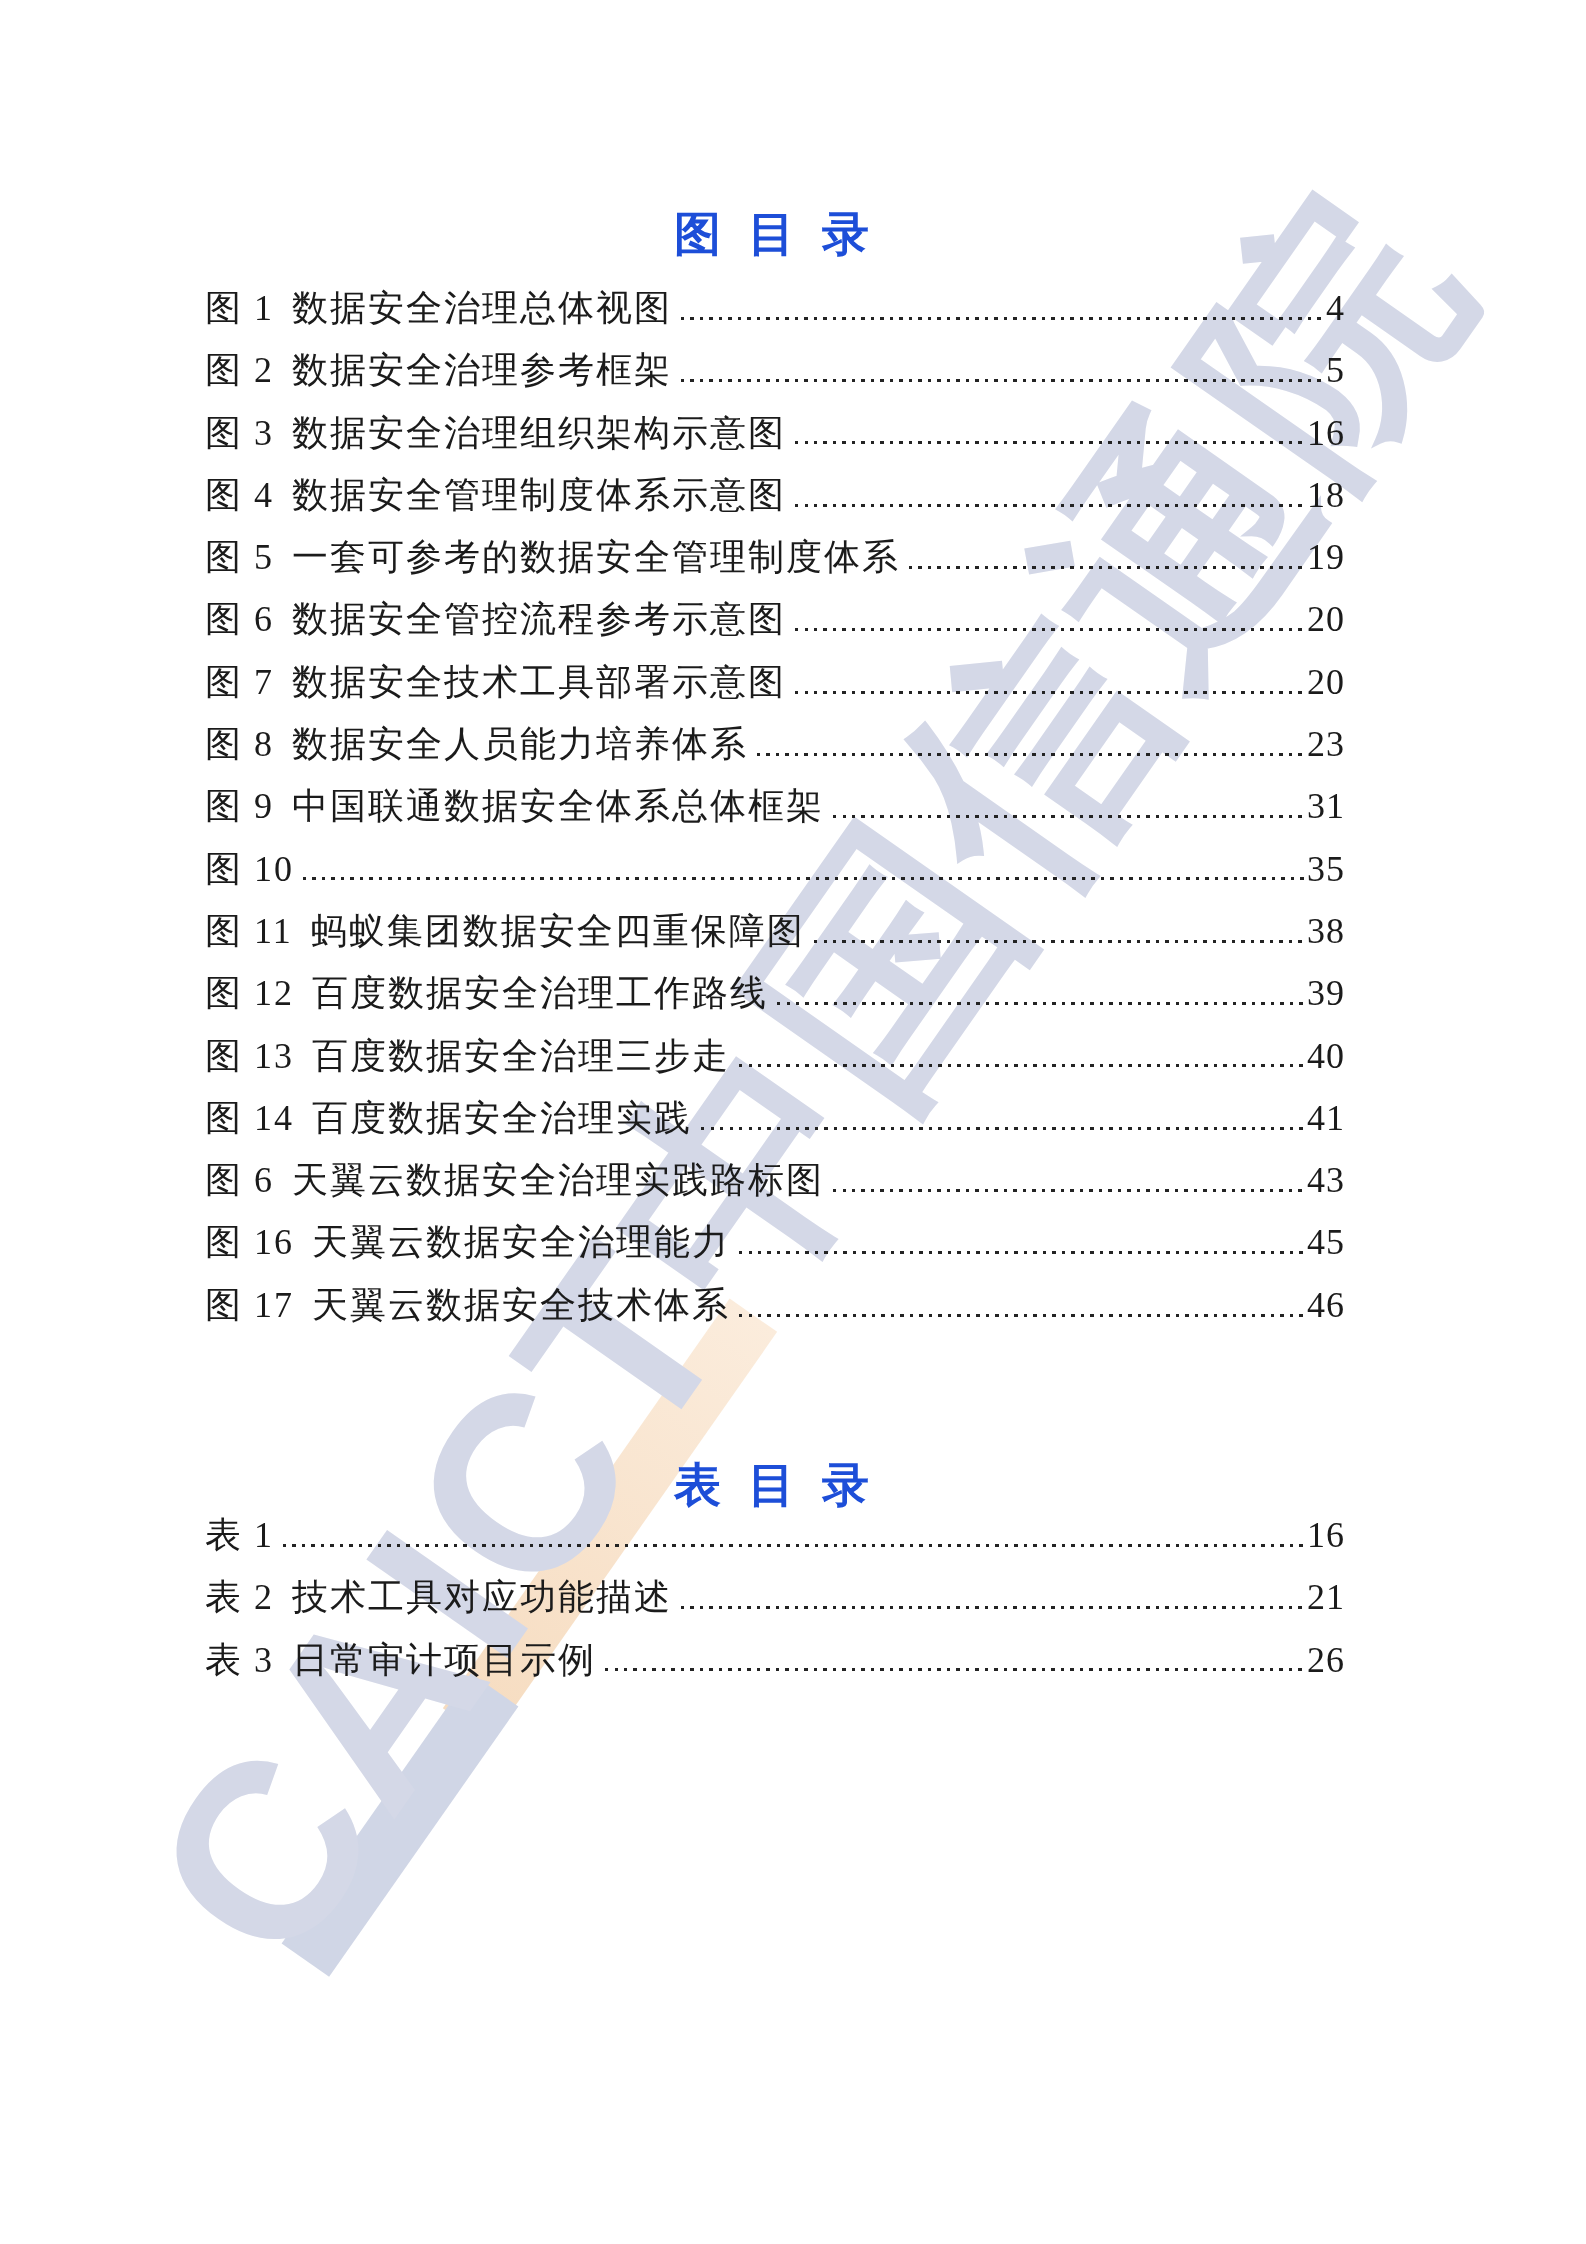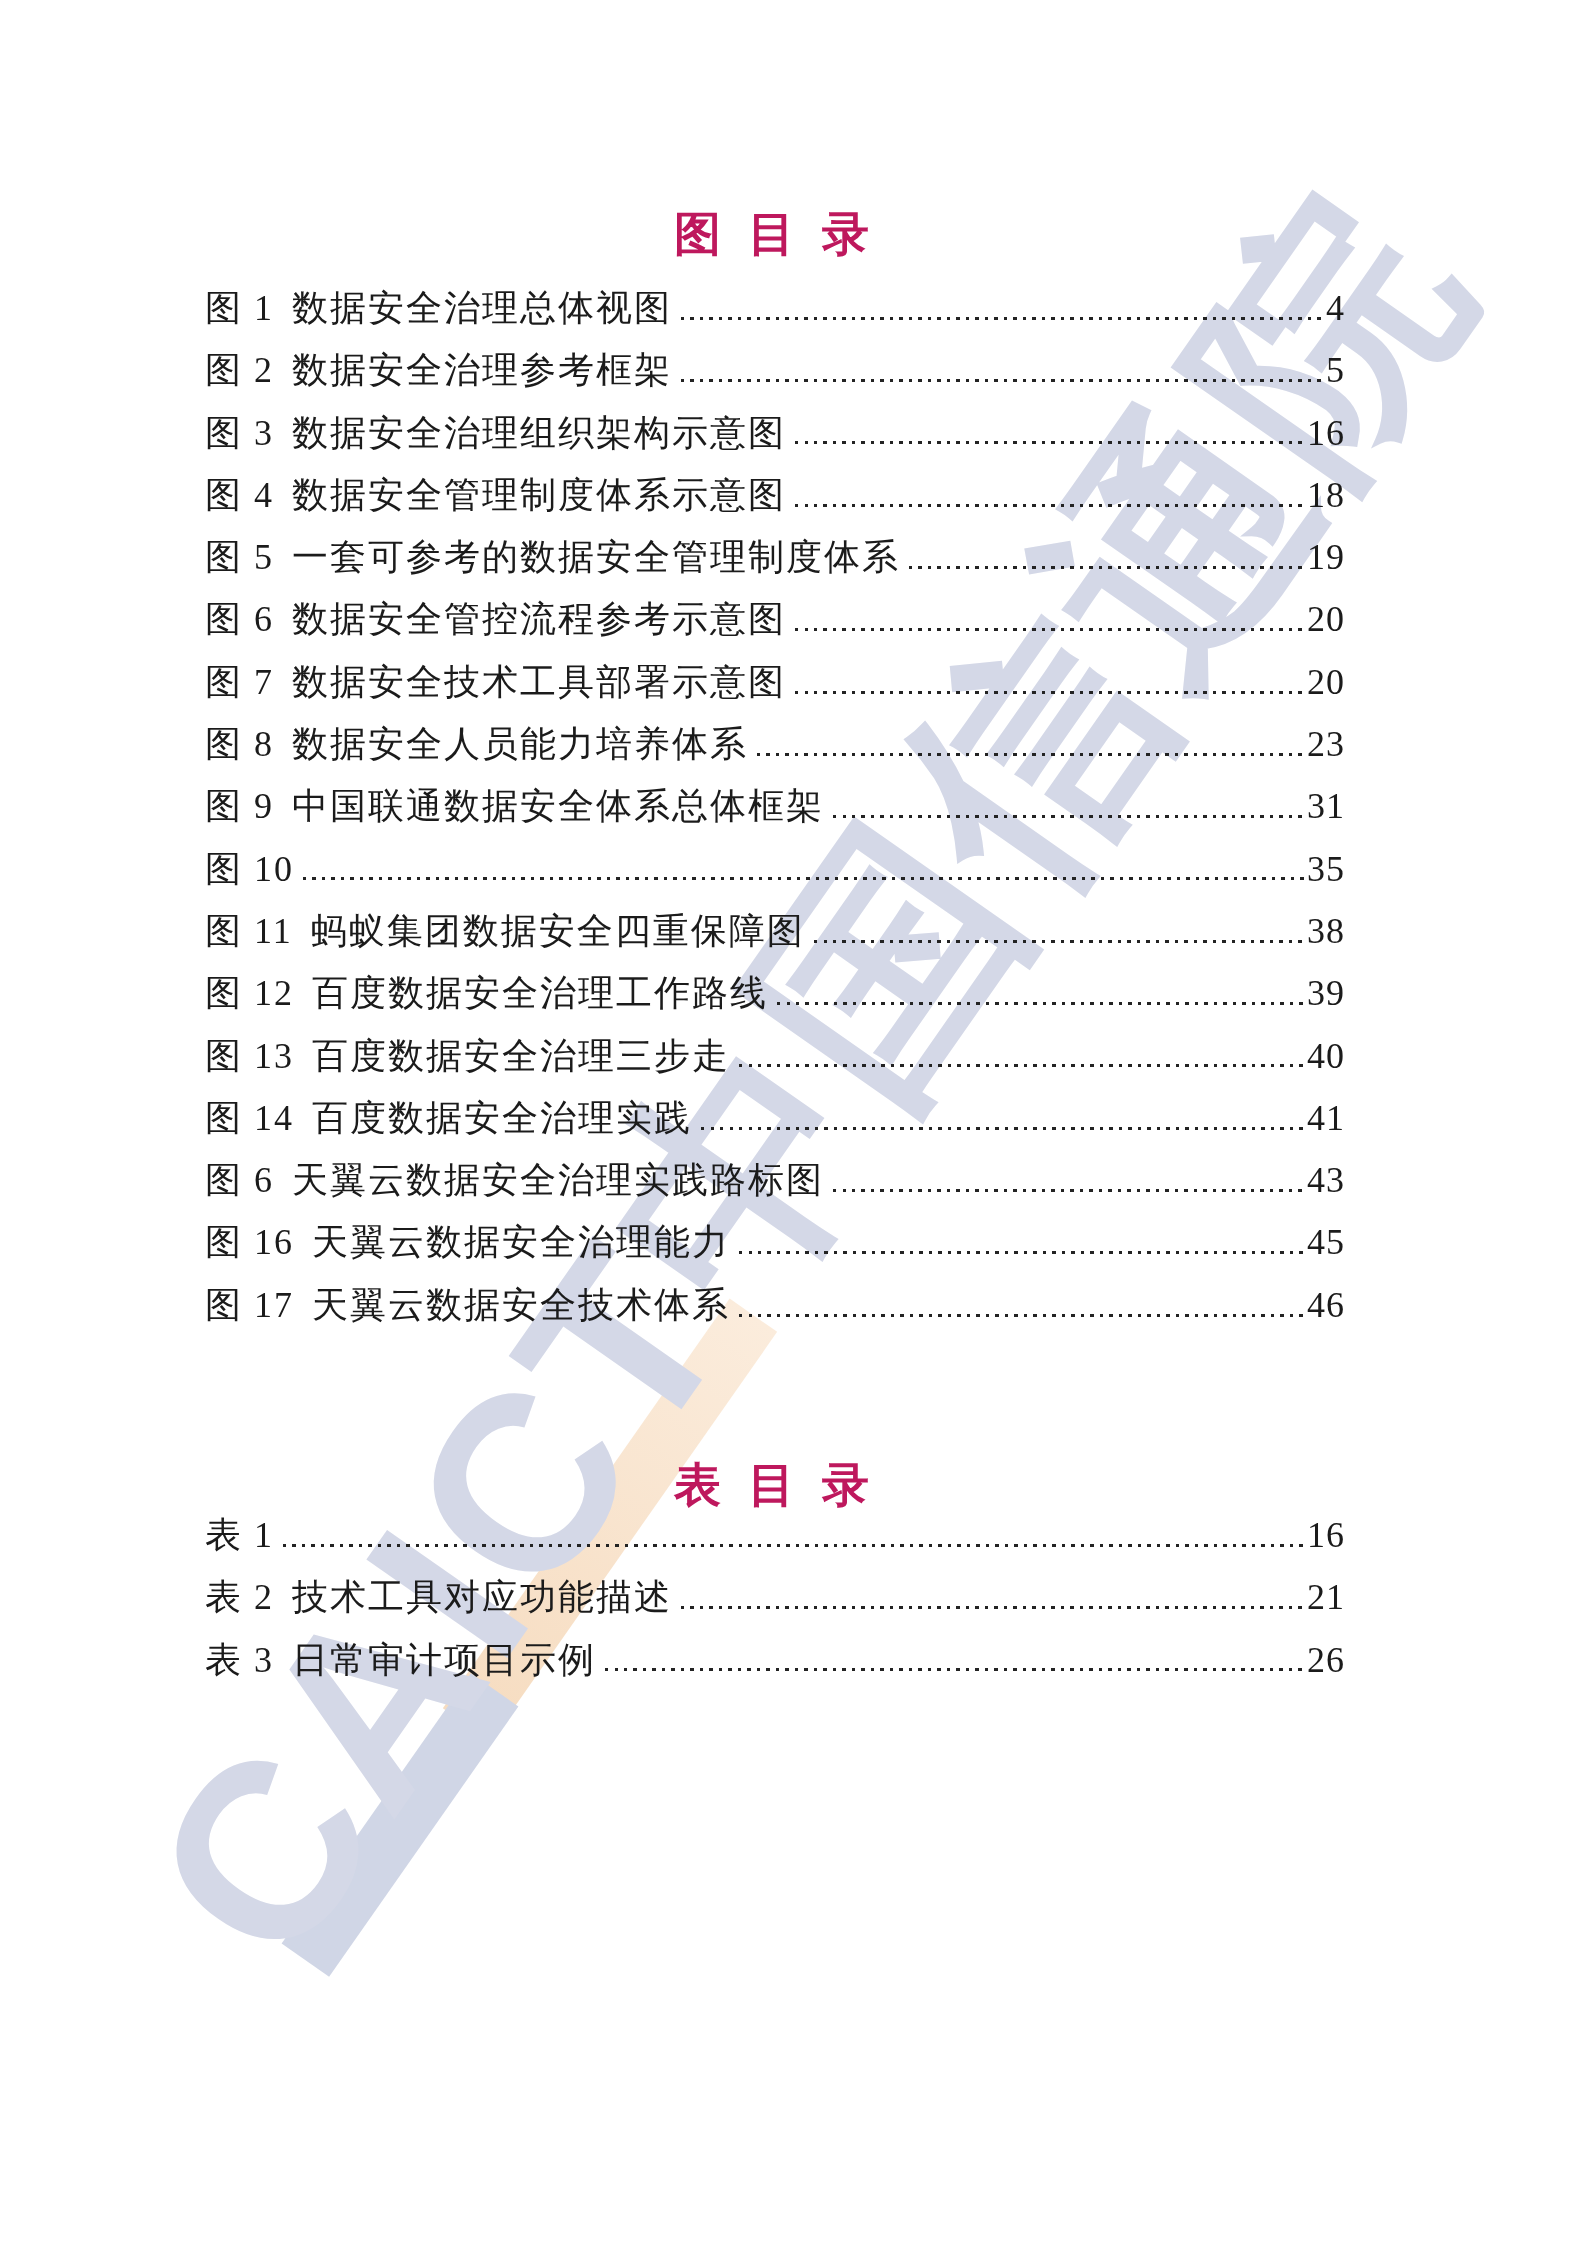--- a/index.html
+++ b/index.html
@@ -36,21 +36,21 @@
   }
   
   .content{position:absolute;left:205px;top:0;width:1140px;height:100%;z-index:1;}
   .toc-title{
     position:absolute;left:0;width:100%;margin:0;
     text-align:center;
     font-family:"Liberation Sans","DejaVu Sans",sans-serif;
     font-weight:700;
     font-size:47px;
     letter-spacing:7px;
-    color:#be185d;
+    color:#1d4ed8;
     white-space:nowrap;
   }
   #figures-title{top:203px;}
   #tables-title{top:1454px;text-align:center;}
   .toc-list{position:absolute;left:0;right:0;margin:0;padding:0;list-style:none;}
   #fig-list{top:277px;}
   #tab-list{top:1504px;}
   .toc-row{
     display:flex;align-items:baseline;
     height:62.3px;line-height:62.3px;

